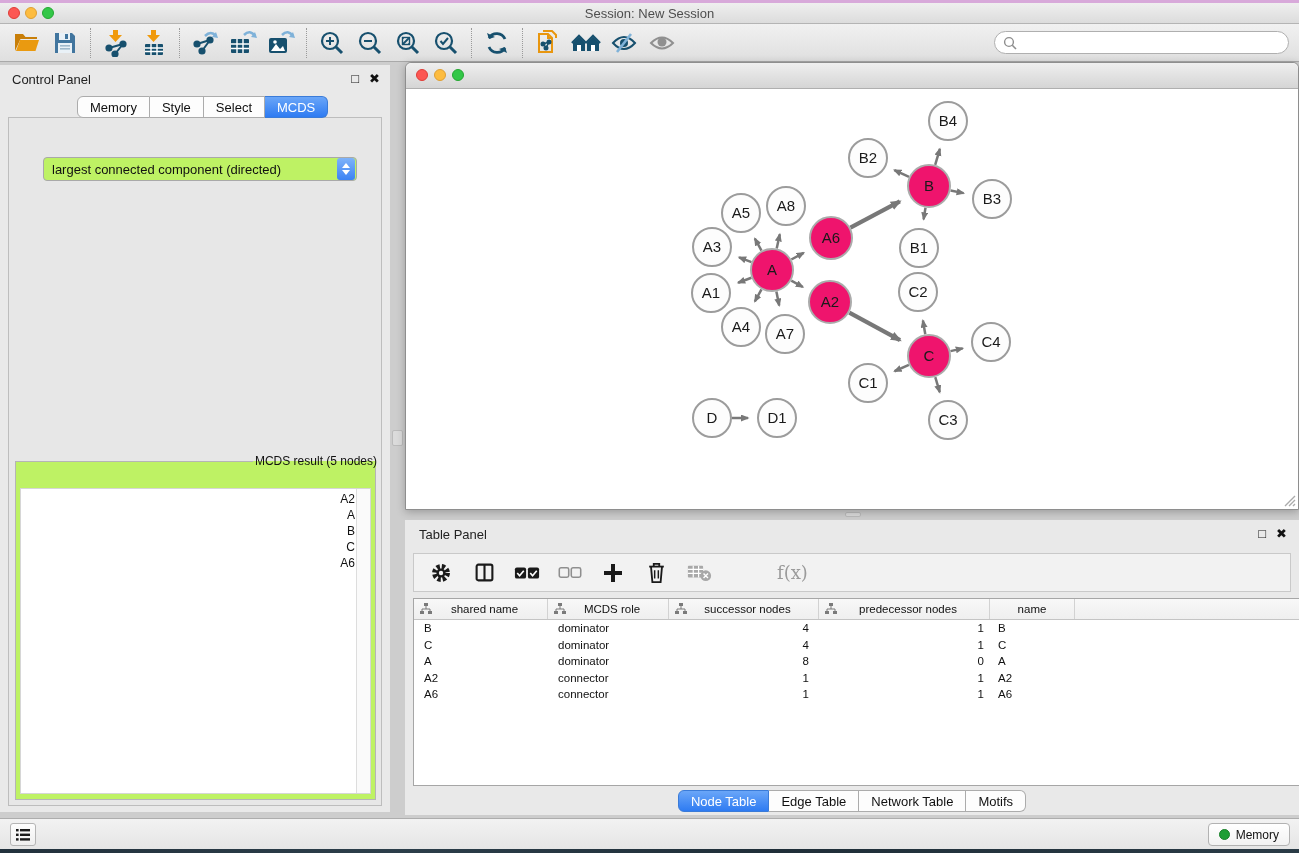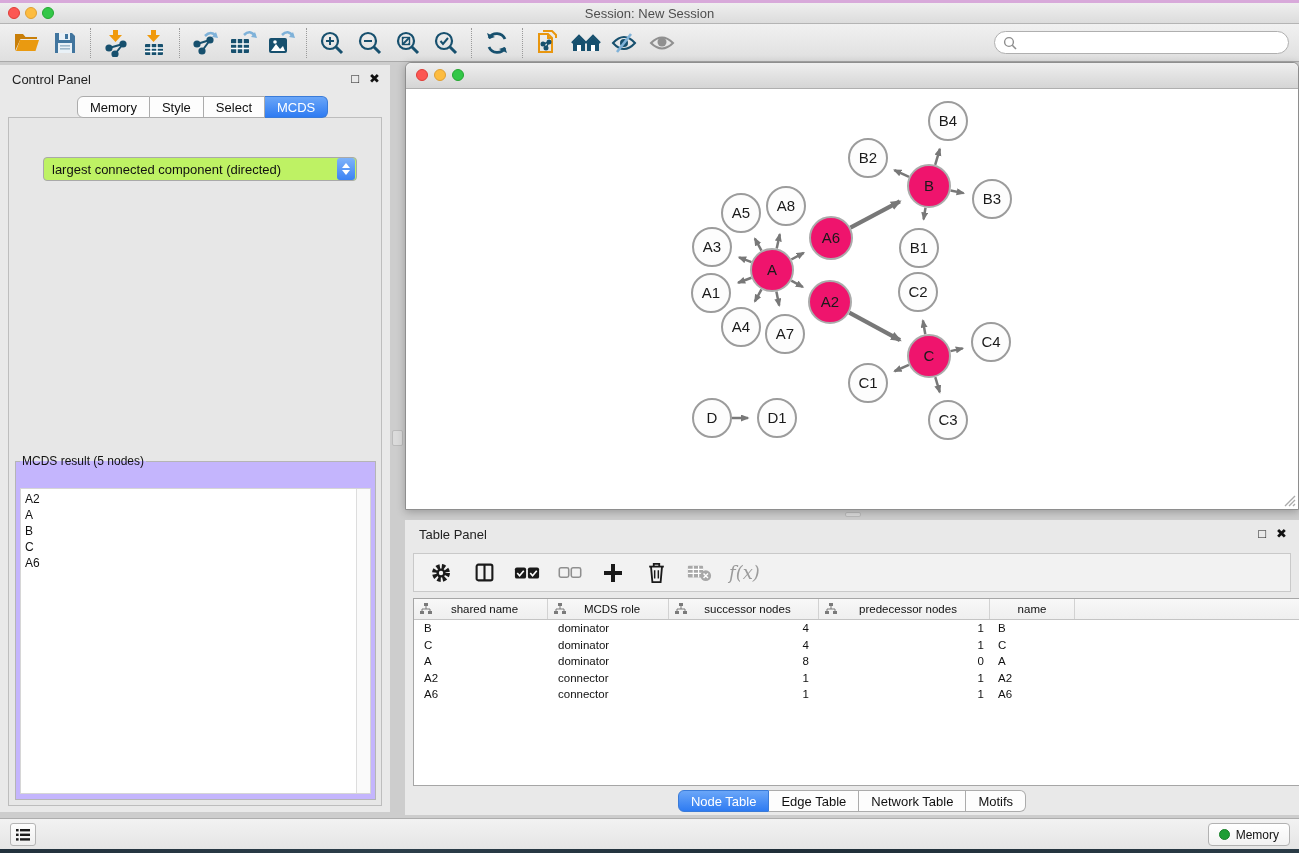--- a/index.html
+++ b/index.html
@@ -46,42 +46,42 @@
      border:1px solid #A9A9A9; border-radius:4px; display:flex; align-items:center; }
   .dropdown .dd-text { flex:1; font-size:13px; color:#111; padding-left:8px; white-space:nowrap; overflow:hidden; }
   .dd-stepper { width:18px; height:22px; margin-right:1px; border-radius:3px;
      background:linear-gradient(#7FB3F9,#3B82F4); display:flex; flex-direction:column; align-items:center; justify-content:center; gap:2px; }
   .dd-up { width:0; height:0; border-left:4px solid transparent; border-right:4px solid transparent; border-bottom:5px solid #fff; }
   .dd-down { width:0; height:0; border-left:4px solid transparent; border-right:4px solid transparent; border-top:5px solid #fff; }
   .btn-row { position:absolute; left:0; right:0; top:73px; display:flex; justify-content:center; gap:14px; }
   .pbtn { height:23px; padding:0 16px; font-size:13px; color:#111; background:linear-gradient(#FFFFFF,#F1F1F1);
      border:1px solid #ACACAC; border-radius:6px; font-family:"Liberation Sans",sans-serif; }
   .mcds-fieldset { position:absolute; left:6px; top:336px; width:361px; height:346px;
-     border:1px solid #B5B5B5; background:#c4b5fd; }
+     border:1px solid #B5B5B5; background:#bef264;text-align:right; }
   .mcds-fieldset legend { font-size:12px; color:#111; margin-left:4px; padding:0 2px; }
   .mcds-list-wrap { position:absolute; left:3px; right:3px; top:2px; bottom:3px; background:#fff; border:1px solid #D6D6D6; }
   .mcds-scroll { position:absolute; right:0; top:0; bottom:0; width:14px; background:#FAFAFA; border-left:1px solid #DDD; }
   .mcds-item { font-size:12px; color:#111; line-height:16px; padding-left:4px; }
 
   
   .net-window { position:absolute; left:405px; top:62px; width:894px; height:448px;
      background:#fff; border:1px solid #8E8E8E; border-radius:6px 6px 0 0; box-shadow:0 2px 8px rgba(0,0,0,0.25); }
   .net-titlebar { position:relative; height:26px; background:linear-gradient(#EFEFEF,#D5D5D5);
      border-bottom:1px solid #AFAFAF; border-radius:6px 6px 0 0; }
   .net-lights { position:absolute; left:10px; top:6px; display:flex; gap:6px; }
   .net-title { position:absolute; left:0; right:0; top:6px; text-align:center; font-size:13px; color:#333; }
   .net-canvas { position:relative; width:892px; height:420px; background:#fff; }
   .resize-grip { position:absolute; right:2px; bottom:2px; }
 
   
   .table-panel { position:absolute; left:405px; top:520px; width:894px; height:295px; background:#E9E9E9; }
   .tp-toolbar { position:absolute; left:8px; top:33px; width:878px; height:39px; background:#F2F2F2;
      border:1px solid #C9C9C9; display:flex; align-items:center; gap:17px; padding-left:14px; }
   .tp-btn { background:transparent; border:none; display:flex; align-items:center; justify-content:center; width:26px; height:28px; }
-  .fx { font-family:"DejaVu Serif", serif; font-style:italic; font-size:18px; color:#9B9B9B; }
+  .fx { font-family:"DejaVu Serif", serif; font-size:18px; color:#9B9B9B;margin-left:48px; }
   .ntable { position:absolute; left:8px; top:78px; width:951px; height:188px; background:#fff; border:1px solid #A6A6A6; overflow:hidden; }
   .thead { display:flex; height:21px; background:linear-gradient(#F8F8F8,#EFEFEF); border-bottom:1px solid #C4C4C4; }
   .hcell { display:flex; align-items:center; border-right:1px solid #D2D2D2; font-size:11.5px; color:#111; position:relative; }
   .hcell svg { margin-left:6px; }
   .hcell .hlabel { flex:1; text-align:center; padding-right:10px; }
   .trow { display:flex; height:16.5px; align-items:center; }
   .tcell { font-size:11.5px; color:#111; overflow:hidden; white-space:nowrap; }
   .c0 { width:134px; padding-left:10px; }
   .c1 { width:121px; padding-left:10px; }
   .c2 { width:150px; text-align:right; padding-right:10px; }

